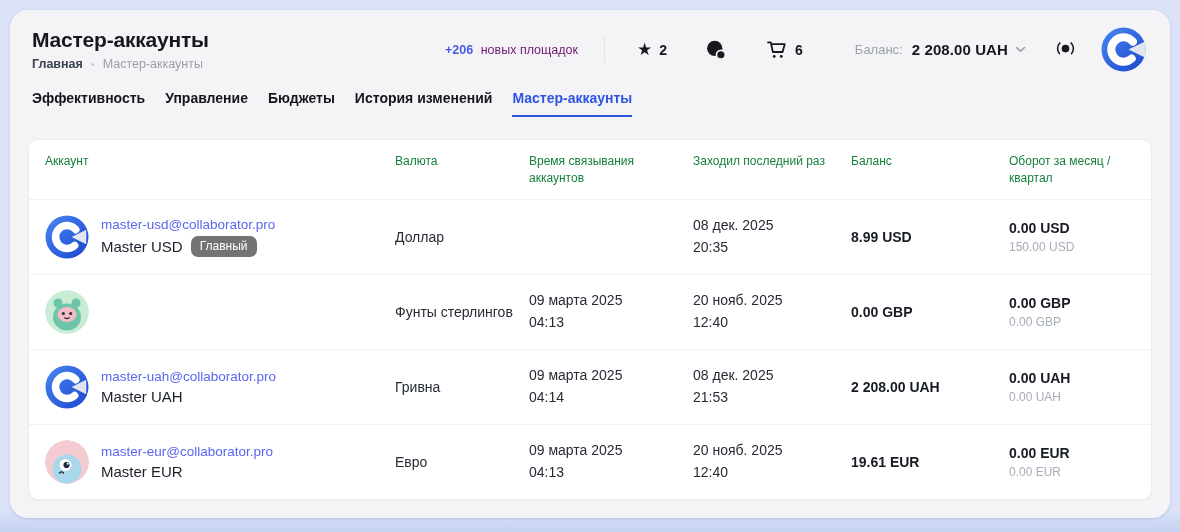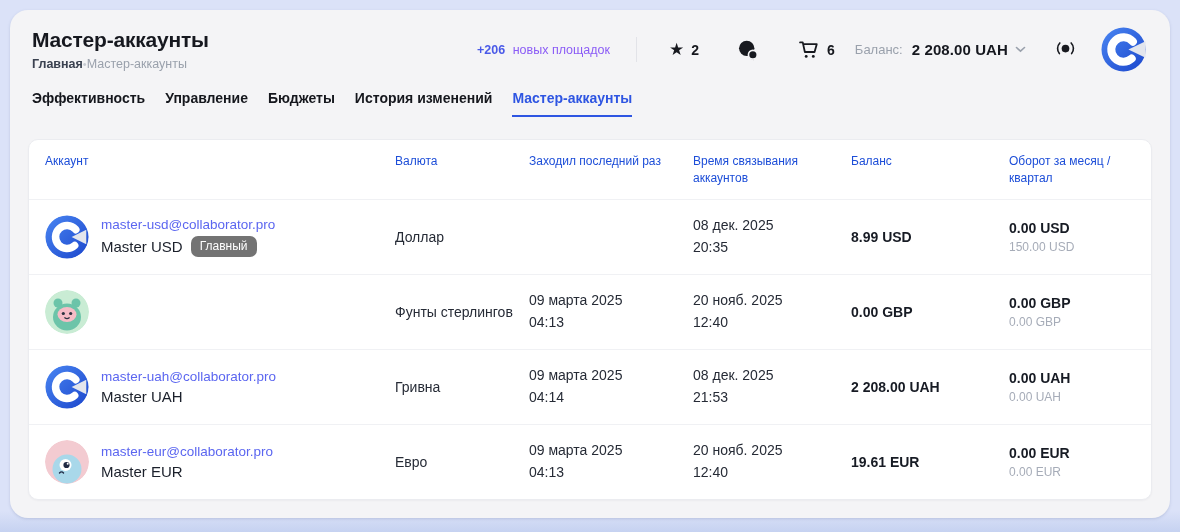--- a/index.html
+++ b/index.html
@@ -14,34 +14,34 @@
     position:absolute; left:10px; top:10px; right:10px; bottom:14px;
     background:#f4f4f6;
     border-radius:18px;
     overflow:hidden;
     box-shadow: 0 1px 3px rgba(110,125,170,.28);
   }
   
   .topbar { display:flex; align-items:center; padding:16px 22px 0 22px; }
   .title-block { flex:1 1 auto; }
   .page-title { font-size:21px; font-weight:700; color:#16181f; letter-spacing:-.2px; margin-bottom:5px; }
-  .breadcrumb { display:flex; align-items:center; gap:0; font-size:12.5px; }
+  .breadcrumb { display:flex; align-items:center; gap:8px; font-size:12.5px; }
   .bc-home { color:#3a4150; font-weight:600; cursor:pointer; }
   .bc-sep { color:#c6cad2; font-size:11px; }
   .bc-current { color:#9aa1ac; }
   .top-right { display:flex; align-items:center; }
   .new-platforms { font-size:12.5px; cursor:pointer; white-space:nowrap; }
   .np-count { color:#4a5ae8; font-weight:600; }
-  .np-label { color:#8b5cf6; margin-left:4px;text-align:center; }
+  .np-label { color:#701a75; margin-left:4px;text-align:center; }
   .v-divider { width:1px; height:25px; background:#e2e3e8; margin:0 32px 0 26px; }
   .icon-group { display:flex; align-items:center; gap:7px; cursor:pointer; }
   .star-glyph { font-size:17px; color:#17191f; line-height:1; }
   .icon-count { font-size:14px; font-weight:700; color:#15171d; }
   .gap-lg { margin-left:38px; }
-  .balance-box { display:flex; align-items:center; margin-left:20px; cursor:pointer; }
+  .balance-box { display:flex; align-items:center; margin-left:52px; cursor:pointer; }
   .balance-label { font-size:13px; color:#9aa1ac; margin-right:9px; }
   .balance-value { font-size:15px; font-weight:700; color:#16181f; letter-spacing:.1px; }
   .balance-chevron { margin-left:7px; display:flex; }
   .focus-btn { margin-left:28px; cursor:pointer; display:flex; }
   .logo-btn { margin-left:24px; cursor:pointer; display:flex; }
   
   .tabs { display:flex; gap:20px; padding:0 22px; margin-top:17px; }
   .tab { font-size:14px; font-weight:700; color:#15171d; padding-bottom:9px;
          border-bottom:2.5px solid transparent; cursor:pointer; white-space:nowrap; }
   .tab.active { color:#2e55e2; border-bottom-color:#2e55e2; }
@@ -49,21 +49,21 @@
   .card {
     margin:22px 18px 0 18px;
     background:#fff;
     border:1px solid #ebecf0;
     border-radius:10px;
     box-shadow:0 1px 2px rgba(16,24,40,.04);
     overflow:hidden;
   }
   .grid { display:grid; grid-template-columns: 350px 134px 164px 158px 158px 1fr; padding:0 16px; }
   .thead { padding-top:13px; padding-bottom:11px; }
-  .th { font-size:12px; font-weight:500; color:#1d4ed8; line-height:1.45; padding-right:14px; }
+  .th { font-size:12px; font-weight:500; color:#15803d; line-height:1.45; padding-right:14px; }
   .row { height:75px; align-items:center; border-top:1px solid #f0f1f4; cursor:pointer; }
   .acct { display:flex; align-items:center; gap:12px; }
   .avatar { width:44px; height:44px; border-radius:50%; flex:none; overflow:hidden; }
   .acct-email { color:#5b66f0; font-size:13.5px; margin-bottom:4px; cursor:pointer; }
   .name-row { display:flex; align-items:center; }
   .acct-name { font-size:15px; color:#1b202b; }
   .badge { background:#737373; color:#fff; font-size:12px; font-weight:500;
            border-radius:7px; padding:3px 9px; margin-left:8px; line-height:1.25; }
   .cell { font-size:14px; color:#262b36; }
   .date-cell div { line-height:1.55; }
@@ -160,22 +160,22 @@
     <span class="tab">Бюджеты</span>
     <span class="tab">История изменений</span>
     <span class="tab active">Мастер-аккаунты</span>
   </div>
 
   <div class="card">
 
     <div class="grid thead">
       <div class="th">Аккаунт</div>
       <div class="th">Валюта</div>
+      <div class="th">Время связывания аккаунтов</div>
       <div class="th">Заходил последний раз</div>
-      <div class="th">Время связывания аккаунтов</div>
       <div class="th">Баланс</div>
       <div class="th">Оборот за месяц / квартал</div>
     </div>
 
     <div class="grid row">
       <div class="acct">
         <span class="avatar">
           <svg width="44" height="44" viewBox="0 0 48 48">
             <circle cx="24" cy="24" r="23.5" fill="url(#cgrad)"></circle>
             <circle cx="24" cy="24" r="12.5" fill="none" stroke="#ffffff" stroke-width="8.2" stroke-linecap="round" stroke-dasharray="59 19.5" transform="rotate(48 24 24)"></circle>

